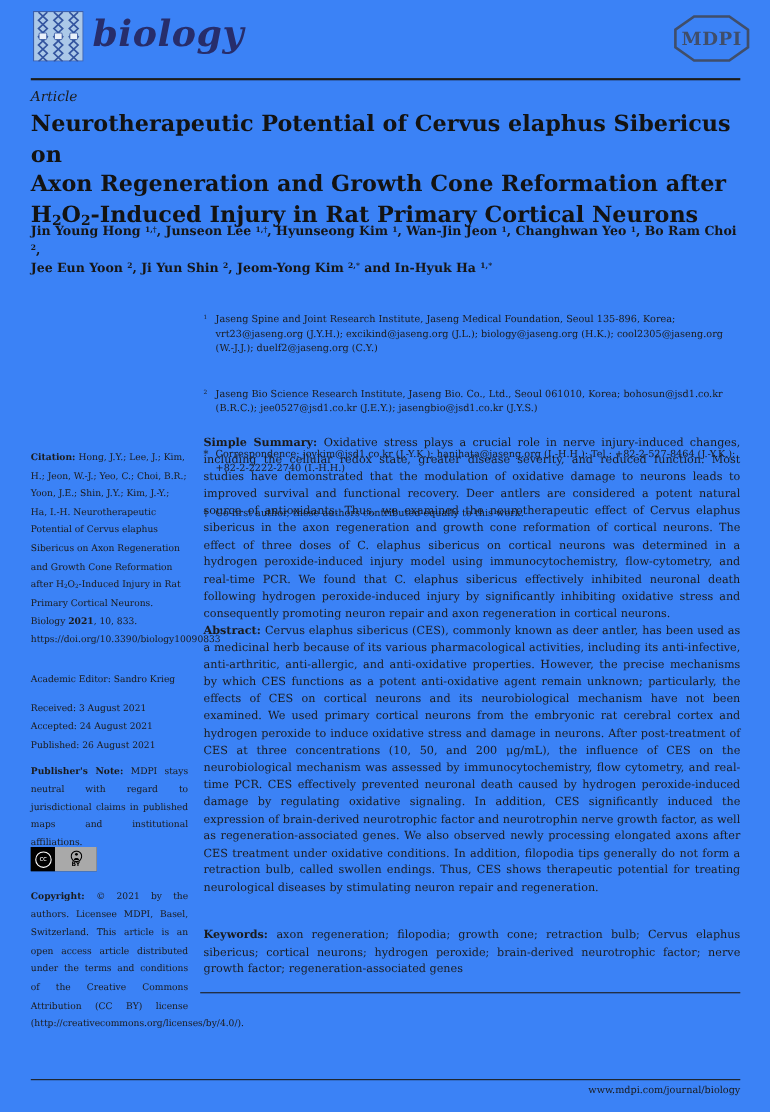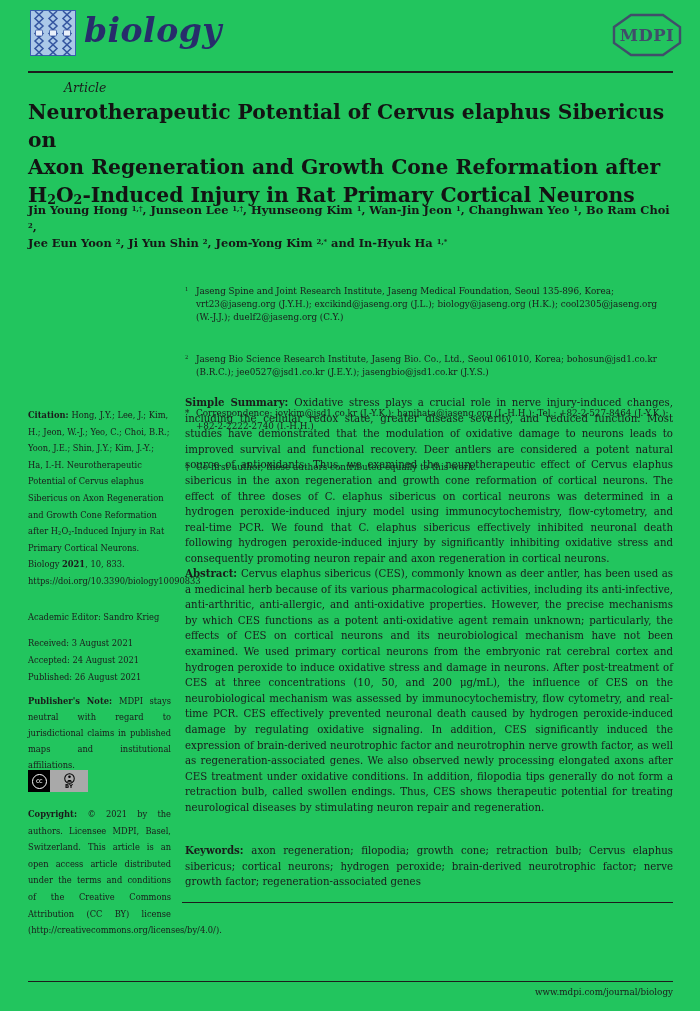--- a/index.html
+++ b/index.html
@@ -1,29 +1,29 @@
 <!DOCTYPE html>
 <html><head>
 <meta charset="utf-8">
 <style>
   html,body{margin:0;padding:0;background:#ffffff;}
-  .page{position:relative;width:700px;height:1011px;background:#22c55e;overflow:hidden;
+  .page{position:relative;width:700px;height:1011px;background:#3b82f6;overflow:hidden;
         font-family:"DejaVu Serif","Liberation Serif",serif;color:#1b1b1b;}
   .abs{position:absolute;}
   .it{}
   .bd{font-weight:bold;}
   sup{font-size:.6em;vertical-align:.5em;line-height:0;}
   sub{font-size:.62em;vertical-align:-.18em;line-height:0;}
 
   .rule{background:#1c1c1c;}
   #logo-square{left:30px;top:10px;width:46px;height:46px;}
   #wordmark{left:84px;top:11px;font-size:33px;font-style:italic;font-weight:bold;color:#272d6b;letter-spacing:.5px;}
   #mdpi-logo{left:604px;top:12px;width:86px;height:46px;}
   #header-rule{left:28px;top:71px;width:645px;height:2px;}
-  #article-label{left:28px;top:80px;font-size:12.5px;font-style:italic;margin-left:36px;}
+  #article-label{left:28px;top:80px;font-size:12.5px;font-style:italic;}
   #title{left:28px;top:99px;width:650px;font-size:20.3px;font-weight:bold;line-height:27.5px;color:#131313;}
   #authors{left:28px;top:202px;width:648px;font-size:11.4px;font-weight:bold;line-height:16.5px;color:#161616;}
 
   #affiliations{left:185px;top:257px;width:490px;font-size:8.8px;line-height:13.2px;}
   .aff-row{display:flex;margin-top:28px;}
   .aff-marker{width:11px;flex:none;}
   .aff-text{flex:1;}
 
   .main-par{left:185px;width:488px;font-size:10.2px;line-height:15.6px;text-align:justify;}
   #simple-summary{top:395px;}

